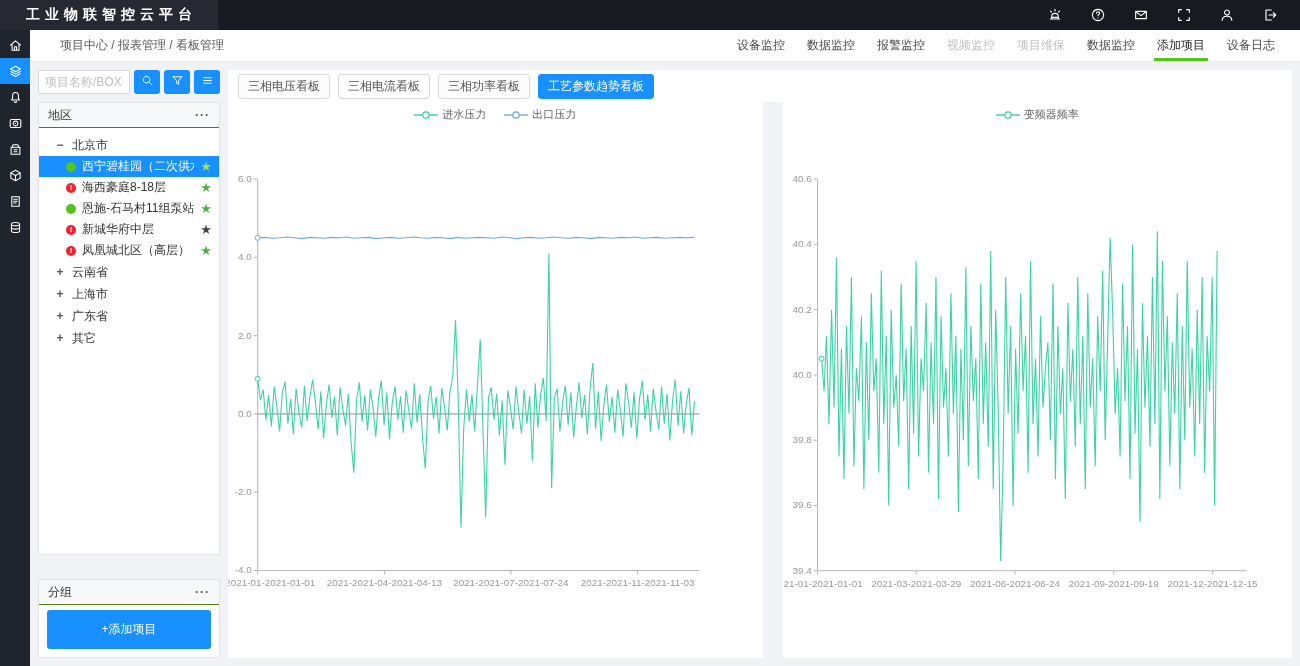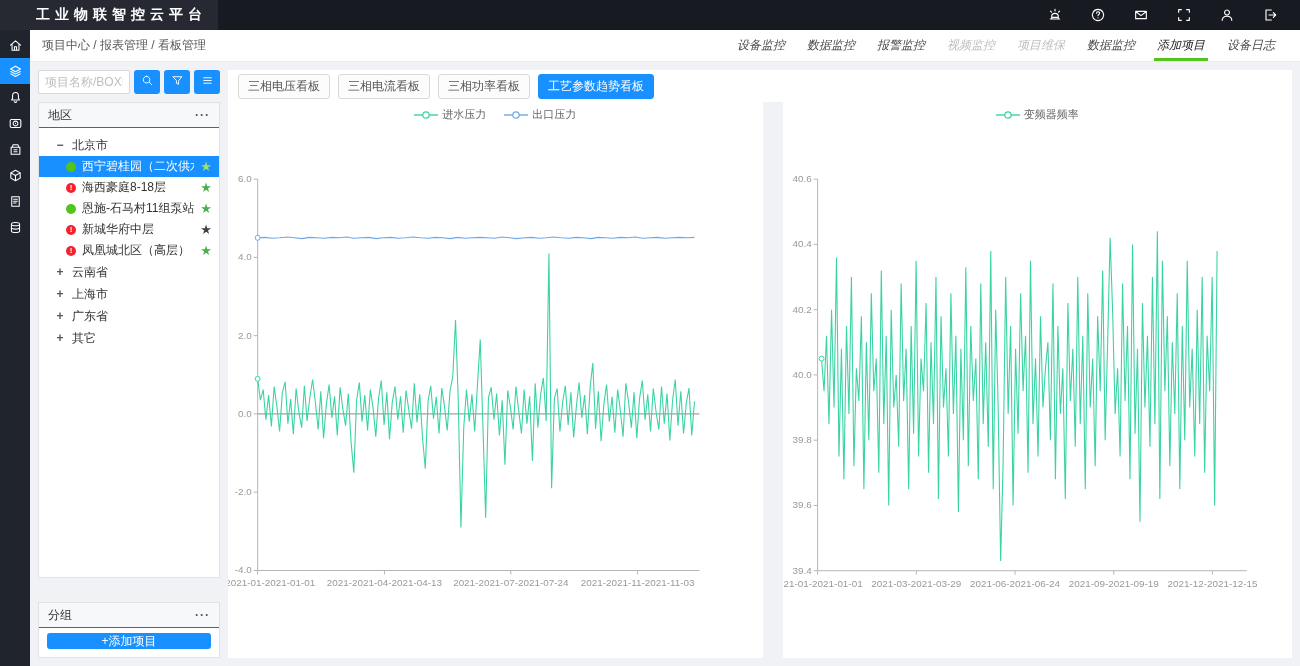--- a/index.html
+++ b/index.html
@@ -3,39 +3,39 @@
 <meta charset="utf-8">
 <style>
   * { margin:0; padding:0; box-sizing:border-box; }
   html,body { width:1300px; height:666px; overflow:hidden; }
   body { font-family:"Liberation Sans","DejaVu Sans",sans-serif; font-size:12px; color:#333; background:#f0f2f5; }
   .app { width:1300px; height:666px; display:flex; flex-direction:column; }
 
   
   .topbar { height:30px; background:#171a21; display:flex; align-items:stretch; flex:0 0 30px; }
   .logo { width:218px; background:#262931; color:#fff; font-family:"Liberation Serif","DejaVu Serif",serif;
-          font-weight:bold; font-size:14px; letter-spacing:5px; line-height:30px; padding-left:36px; white-space:nowrap; }
+          font-weight:bold; font-size:14px; letter-spacing:5px; line-height:30px; padding-left:26px; white-space:nowrap; }
   .top-icons { margin-left:auto; display:flex; align-items:center; gap:27px; padding-right:22px; }
   .top-icons .icon { width:16px; height:16px; display:inline-flex; cursor:pointer; }
   .icon svg { width:100%; height:100%; }
 
   
   .bodyrow { flex:1; display:flex; min-height:0; }
   .sidebar { width:30px; background:#20242c; flex:0 0 30px; display:flex; flex-direction:column; align-items:stretch; padding-top:2px; }
   .side-item { height:26px; display:flex; align-items:center; justify-content:center; cursor:pointer; }
   .side-item .icon { width:15px; height:15px; display:inline-flex; }
   .side-item.active { background:#1890ff; }
 
   .content { flex:1; display:flex; flex-direction:column; min-width:0; }
 
   
   .subheader { height:32px; flex:0 0 32px; background:#fff; display:flex; align-items:center; border-bottom:1px solid #ececec; }
-  .breadcrumb { padding-left:12px; color:#595959; }
+  .breadcrumb { padding-left:30px; color:#595959; }
   .topnav { margin-left:auto; display:flex; align-items:stretch; height:100%; padding-right:14px; }
-  .nav-item { display:flex; align-items:center; padding:0 11px; color:#4a4a4a; cursor:pointer; position:relative;font-style:italic; }
+  .nav-item { display:flex; align-items:center; padding:0 11px; color:#4a4a4a; cursor:pointer; position:relative; }
   .nav-item.muted { color:#bfbfbf; }
   .nav-item.active { color:#262626; }
   .nav-item.active::after { content:""; position:absolute; left:8px; right:8px; bottom:0; height:3px; background:#52c41a; }
 
   
   .workspace { flex:1; display:flex; padding:8px; gap:8px; min-height:0; }
   .left-col { width:182px; flex:0 0 182px; display:flex; flex-direction:column; min-height:0; }
   .search-row { display:flex; gap:4px; height:24px; margin-bottom:8px; }
   .search-row input { flex:1; min-width:0; border:1px solid #d9d9d9; border-radius:2px; padding:0 6px; font-size:12px; color:#333; background:#fff; }
   .search-row input::placeholder { color:#bfbfbf; }
@@ -53,21 +53,21 @@
   .tree-leaf { height:21px; display:flex; align-items:center; padding:0 7px 0 27px; gap:6px; cursor:pointer; }
   .tree-leaf .lbl { flex:1; white-space:nowrap; overflow:hidden; }
   .tree-leaf.selected { background:#1890ff; color:#fff; }
   .dot { width:10px; height:10px; border-radius:50%; flex:0 0 10px; display:flex; align-items:center; justify-content:center; }
   .dot.ok { background:#52c41a; }
   .dot.alert { background:#f5222d; color:#fff; font-size:8px; font-weight:bold; line-height:1; }
   .star { font-size:13px; flex:0 0 auto; }
 
   .group-box { margin-top:24px; flex:0 0 auto; }
   .group-item { height:25px; display:flex; align-items:center; padding:0 9px; color:#333; cursor:pointer; }
-  .add-btn { margin:5px 8px 8px; height:16px; background:#1890ff; color:#fff; border:none; border-radius:3px; font-size:12px; cursor:pointer; }
+  .add-btn { margin:5px 8px 8px; height:39px; background:#1890ff; color:#fff; border:none; border-radius:3px; font-size:12px; cursor:pointer; }
 
   
   .main-col { flex:1; display:flex; flex-direction:column; min-width:0; }
   .tabs-bar { background:#fff; height:32px; flex:0 0 32px; display:flex; align-items:center; gap:8px; padding:0 10px; }
   .board-tab { border:1px solid #d9d9d9; background:#fcfcfc; color:#555; border-radius:3px; padding:3px 9px; font-size:12px; cursor:pointer; }
   .board-tab.active { background:#1890ff; border-color:#1890ff; color:#fff; }
   .charts-row { flex:1; display:flex; gap:20px; min-height:0; }
   .chart-panel { background:#fff; position:relative; overflow:hidden; min-width:0; }
   .chart-panel.lp { flex:1.05; }
   .chart-panel.rp { flex:1; }

